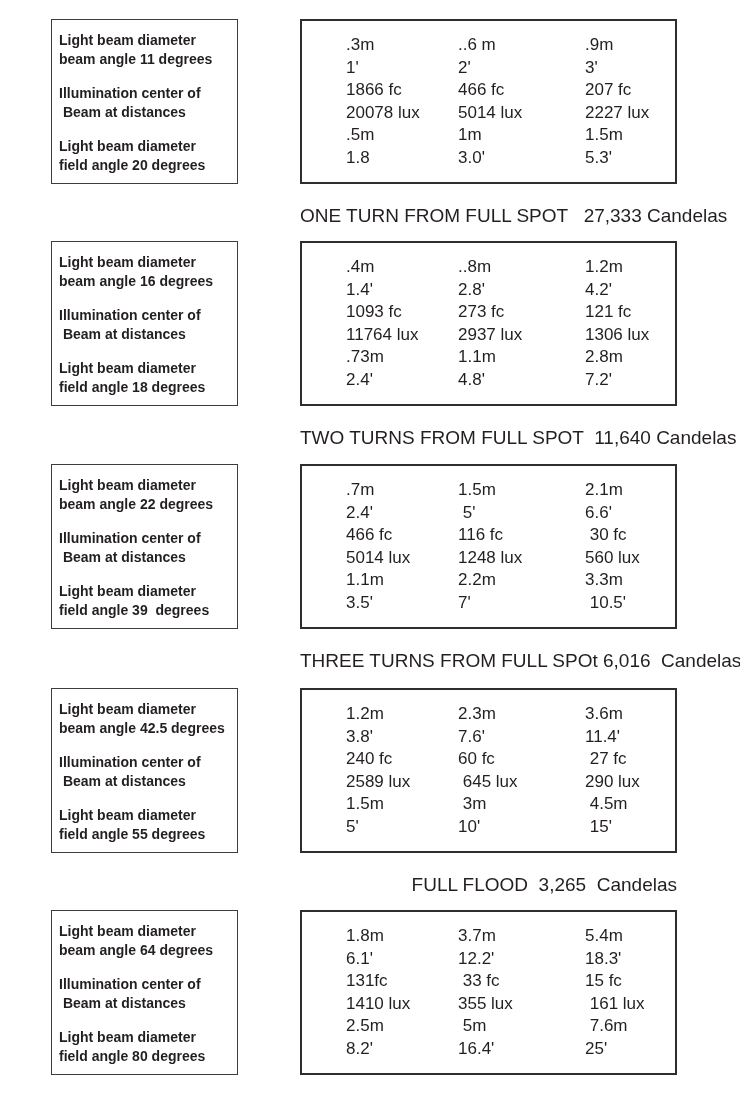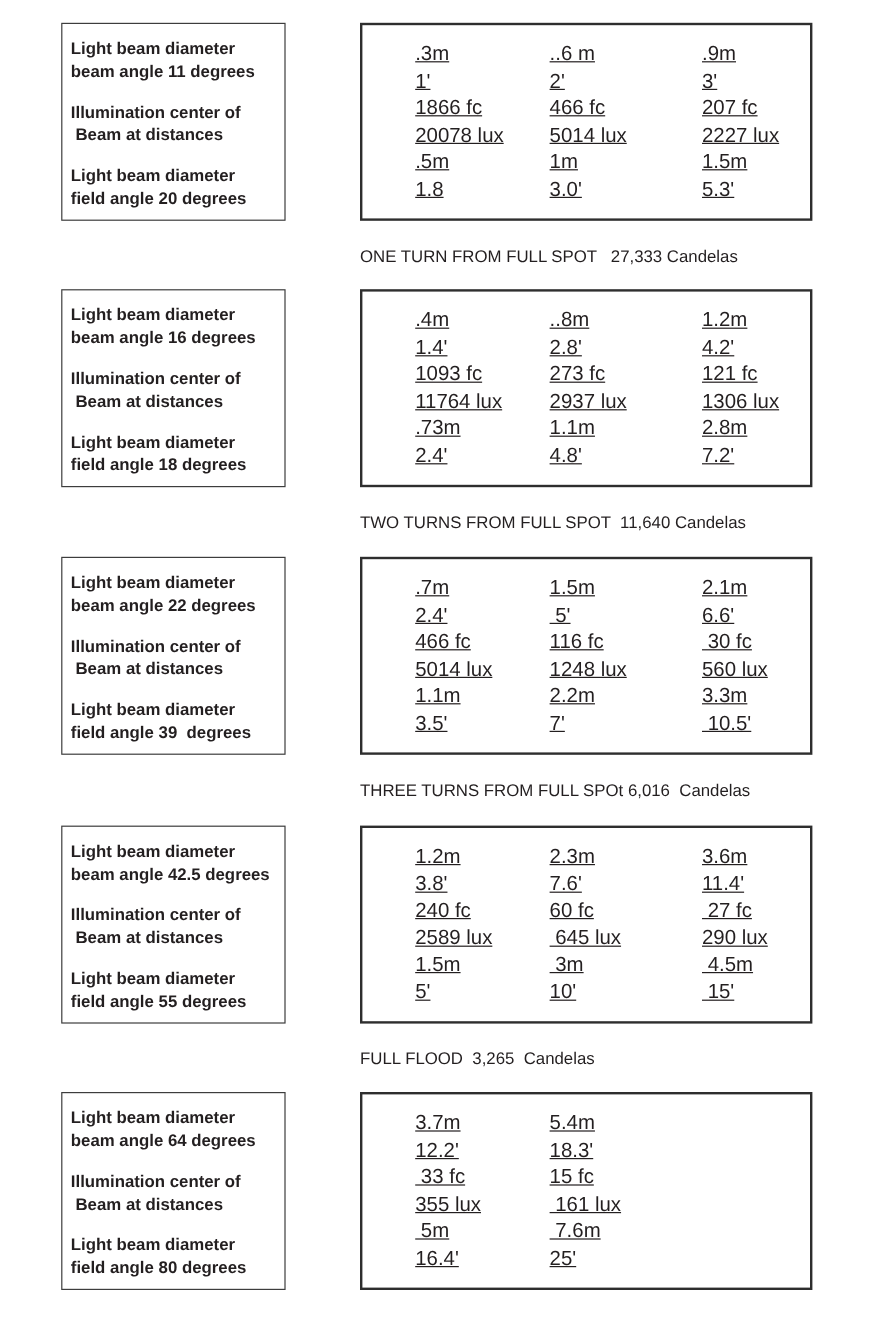--- a/index.html
+++ b/index.html
@@ -52,33 +52,32 @@
     top: 0;
     width: 377px;
     height: 165px;
     border: 2px solid #2e2e2e;
     box-sizing: border-box;
     padding: 13px 0 0 44px;
     display: grid;
     grid-template-columns: 112px 127px 1fr;
     font-size: 17px;
     line-height: 22.5px;
-    text-decoration: underline;
   }
   .data-col { }
   .data-cell {
     white-space: pre;
   }
   .caption {
     position: absolute;
     left: 300px;
     top: 186px;
     width: 377px;
-    text-align: left;
-    font-size: 14px;
+    text-align: right;
+    font-size: 19px;
     white-space: pre;
   }
 </style>
 </head>
 <body>
 
 <div class="page">
   <div class="section" style="top: 19px;">
     <div class="label-box">
       <p class="label-par">
@@ -265,20 +264,28 @@
         <span class="label-line">Illumination center of</span>
         <span class="label-line"> Beam at distances</span>
       </p>
       <p class="label-par">
         <span class="label-line">Light beam diameter</span>
         <span class="label-line">field angle 80 degrees</span>
       </p>
     </div>
     <div class="data-box">
       <div class="data-col">
+        <div class="data-cell">1.8m</div>
+        <div class="data-cell">6.1'</div>
+        <div class="data-cell">131fc</div>
+        <div class="data-cell">1410 lux</div>
+        <div class="data-cell">2.5m</div>
+        <div class="data-cell">8.2'</div>
+      </div>
+      <div class="data-col">
         <div class="data-cell">3.7m</div>
         <div class="data-cell">12.2'</div>
         <div class="data-cell"> 33 fc</div>
         <div class="data-cell">355 lux</div>
         <div class="data-cell"> 5m</div>
         <div class="data-cell">16.4'</div>
       </div>
       <div class="data-col">
         <div class="data-cell">5.4m</div>
         <div class="data-cell">18.3'</div>

